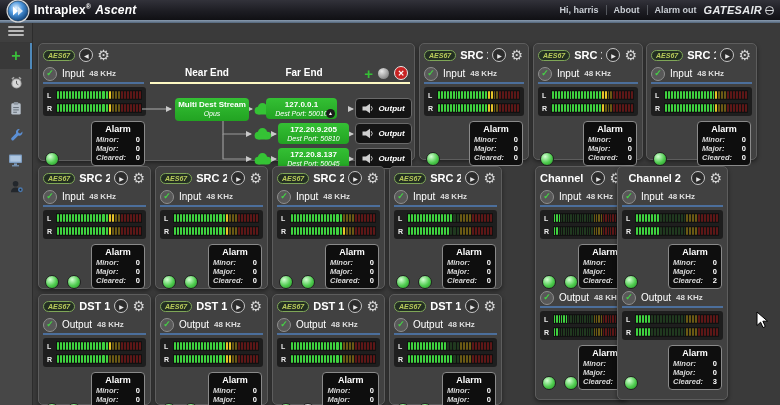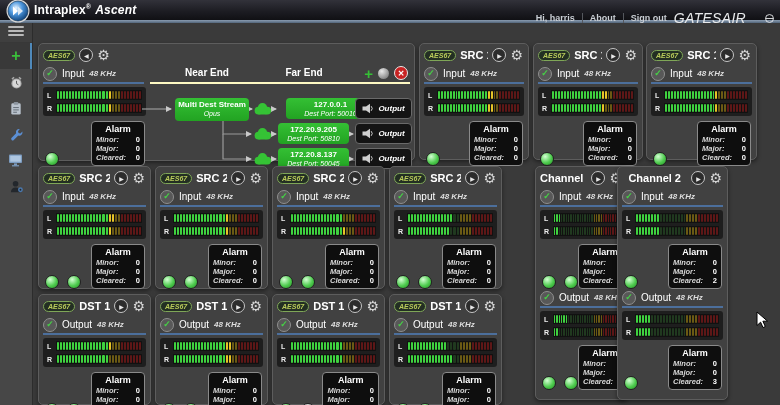--- a/index.html
+++ b/index.html
@@ -10,26 +10,26 @@
   #navbar{position:absolute;left:0;top:0;width:780px;height:20px;
           background:linear-gradient(180deg,#32323a 0%,#1d1d23 55%,#101014 100%);
           z-index:30;}
   #nav-strip{position:absolute;left:0;top:20px;width:780px;height:3px;
           background:linear-gradient(180deg,#8a9cb0,#52657b);z-index:29;}
   .brand-logo{position:absolute;left:6px;top:-1px;width:24px;height:24px;z-index:31;}
   .brand-text{position:absolute;left:34px;top:3px;color:#fff;font-size:12px;
           font-weight:bold;letter-spacing:.2px;}
   .brand-text sup{font-size:7px;}
   .brand-ascent{font-style:italic;margin-left:4px;}
-  #nav-right{position:absolute;right:6px;top:8px;height:20px;display:flex;
+  #nav-right{position:absolute;right:6px;top:0;height:20px;display:flex;
           align-items:center;gap:7px;}
   .nav-link{color:#c9ced4;font-size:9px;font-weight:bold;cursor:pointer;}
   .nav-sep{width:1px;height:10px;background:#55585e;}
-  .gates-logo{color:#e8eaec;font-size:14px;font-weight:normal;font-style:italic;
-          letter-spacing:.3px;display:flex;align-items:center;gap:19px;}
+  .gates-logo{color:#e8eaec;font-size:11px;font-weight:bold;font-style:italic;
+          letter-spacing:.3px;display:flex;align-items:center;gap:3px;}
   
   #sidebar{position:absolute;left:0;top:20px;width:32px;height:385px;
           background:#474747;border-right:1px solid #2c2c2c;z-index:20;}
   .side-item{width:32px;height:26px;display:flex;align-items:center;
           justify-content:center;cursor:pointer;}
   .side-item.menu{height:22px;background:#3f3f3f;border-bottom:1px solid #383838;}
   .side-item.active{background:#393939;box-shadow:inset -2px 0 0 #4f89ba;}
   .burger{display:flex;flex-direction:column;gap:2px;}
   .burger span{width:16px;height:2px;background:#b9b9b9;border-radius:1px;}
   .plus-glyph{color:#3bbf3b;font-size:16px;font-weight:bold;line-height:1;}
@@ -49,21 +49,21 @@
         color:#e8e8e8;font-size:6px;display:flex;align-items:center;
         justify-content:center;background:#2c2c2c;cursor:pointer;flex:0 0 auto;}
   .gear{color:#d6d6d6;font-size:14px;line-height:1;cursor:pointer;flex:0 0 auto;}
   .sec{padding:0 4px;}
   .sec-hdr{display:flex;align-items:center;gap:5px;height:17px;
         border-bottom:2px solid #4c6f9c;margin-bottom:3px;}
   .check{width:12px;height:12px;border-radius:50%;background:#585858;
         border:1px solid #8f8f8f;color:#46d046;font-size:9px;font-weight:bold;
         display:flex;align-items:center;justify-content:center;line-height:1;flex:0 0 auto;}
   .sec-label{color:#fff;font-size:10px;font-weight:normal;}
-  .sec-rate{color:#ddd;font-size:8px;font-style:italic;font-weight:bold;}
+  .sec-rate{color:#ddd;font-size:8px;font-weight:bold;}
   .meter{background:#1e1e1e;border-radius:3px;padding:3px 4px;display:flex;
         flex-direction:column;gap:3px;}
   .mrow{display:flex;align-items:center;gap:3px;}
   .mlabel{color:#eee;font-size:7px;font-weight:bold;width:6px;}
   .mbar{flex:1;display:flex;gap:1px;height:8px;background:#111;padding:1px;
         border-radius:1px;}
   .seg{flex:1;border-radius:1px;}
   .seg.g{background:#20391f;} .seg.g.on{background:#3fd23f;}
   .seg.y{background:#6b5a14;} .seg.y.on{background:#e6c428;}
   .seg.r{background:#5e1717;}
@@ -133,21 +133,21 @@
       </svg>
     </div>
     <div class="brand-text">
       <span>Intraplex</span><sup>®</sup><span class="brand-ascent">Ascent</span>
     </div>
     <div id="nav-right">
       <span class="nav-link">Hi, harris</span>
       <span class="nav-sep"></span>
       <span class="nav-link">About</span>
       <span class="nav-sep"></span>
-      <span class="nav-link">Sign out</span>
+      <span class="nav-link">Alarm out</span>
       <span class="gates-logo">
         <span>GATESAIR</span>
         <svg width="9" height="9" viewBox="0 0 10 10">
           <circle cx="5" cy="5" r="4.4" fill="none" stroke="#e8eaec" stroke-width="1"></circle>
           <line x1="0.6" y1="5" x2="9.4" y2="5" stroke="#e8eaec" stroke-width="1"></line>
         </svg>
       </span>
     </div>
   </div>
   <div id="nav-strip"></div>
@@ -364,21 +364,21 @@
             </svg>
           <svg class="cloud" style="left:103px;top:87px;" width="19" height="14" viewBox="0 0 24 16">
               <g fill="#35c335">
                 <circle cx="7" cy="10" r="5"></circle>
                 <circle cx="12" cy="6.5" r="6"></circle>
                 <circle cx="18" cy="10" r="5"></circle>
                 <rect x="5" y="9" width="14" height="6" rx="3"></rect>
               </g>
             </svg>
 
-          <div class="gbox" style="left:136px;top:33px;width:89px;height:21px;">
+          <div class="gbox" style="left:116px;top:33px;width:71px;height:21px;">
             <div class="t1">127.0.0.1</div>
             <div class="t2">Dest Port: 50010</div>
             <span class="gbadge">▲</span>
           </div>
           <div class="gbox" style="left:128px;top:58px;width:71px;height:21px;">
             <div class="t1">172.20.9.205</div>
             <div class="t2">Dest Port: 50810</div>
           </div>
           <div class="gbox" style="left:128px;top:83px;width:71px;height:21px;">
             <div class="t1">172.20.8.137</div>

